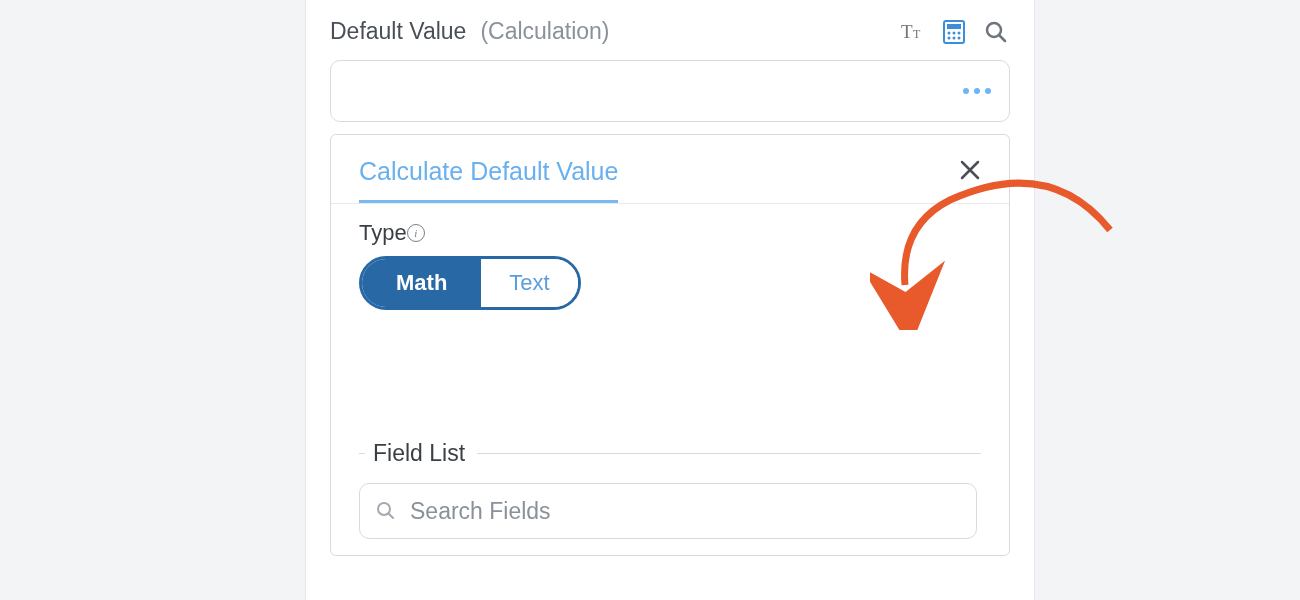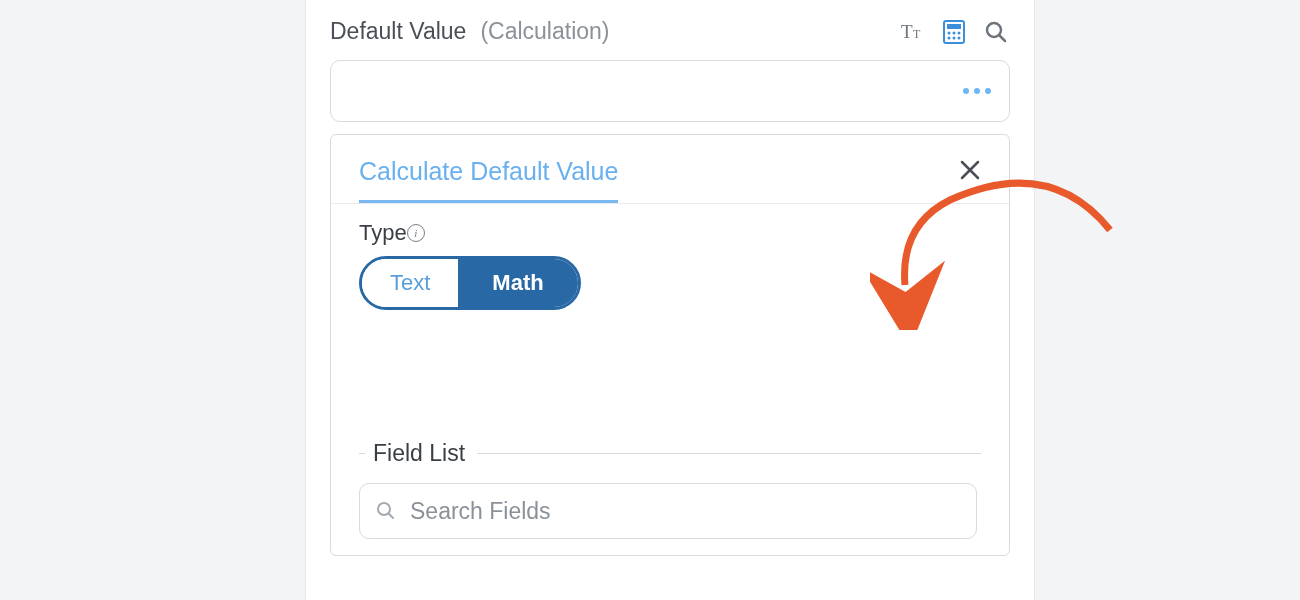--- a/index.html
+++ b/index.html
@@ -250,22 +250,22 @@
         </svg>
       </div>
     </div>
 
     <div class="type-row">
       <span class="type-label">Type</span>
       <span class="info-circle">i</span>
     </div>
 
     <div class="toggle-group">
+      <div class="toggle-btn toggle-math">Math</div>
       <div class="toggle-btn toggle-text">Text</div>
-      <div class="toggle-btn toggle-math">Math</div>
     </div>
 
     <div class="fieldset-row">
       <div class="fieldset-line-left"></div>
       <span class="fieldset-label">Field List</span>
       <div class="fieldset-line"></div>
     </div>
 
     <div class="search-box">
       <svg width="20" height="20" viewBox="0 0 20 20">

